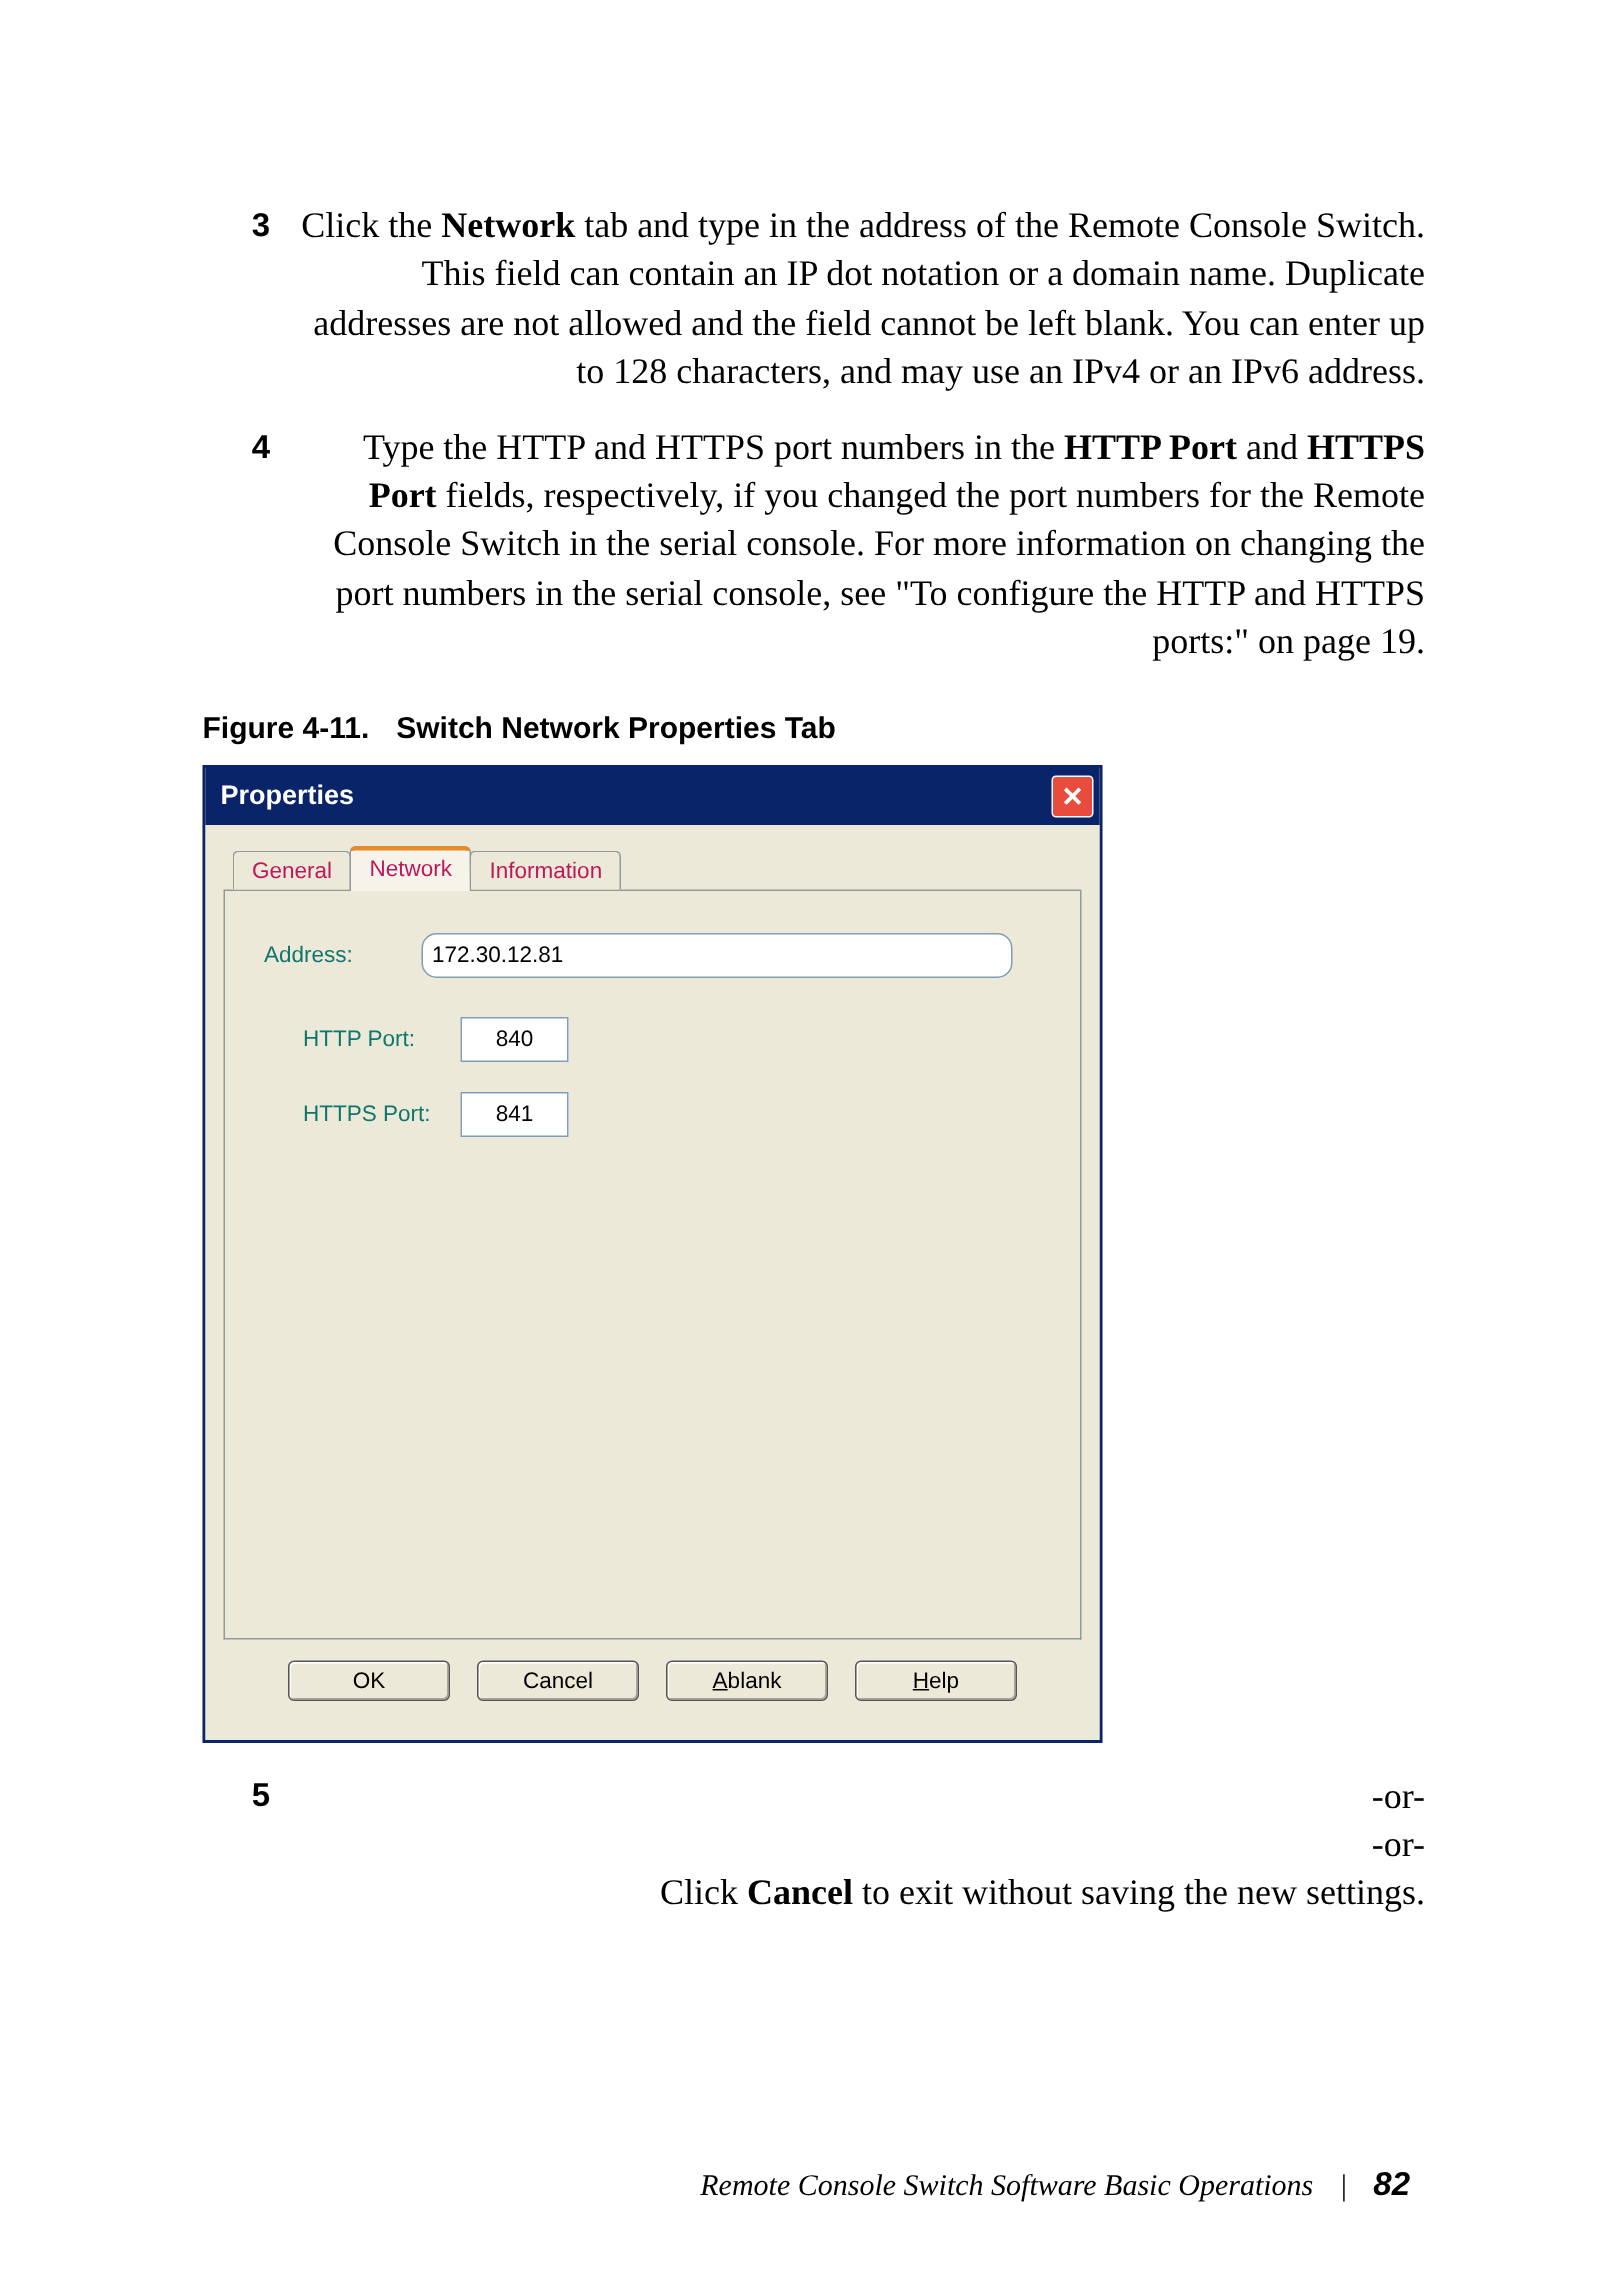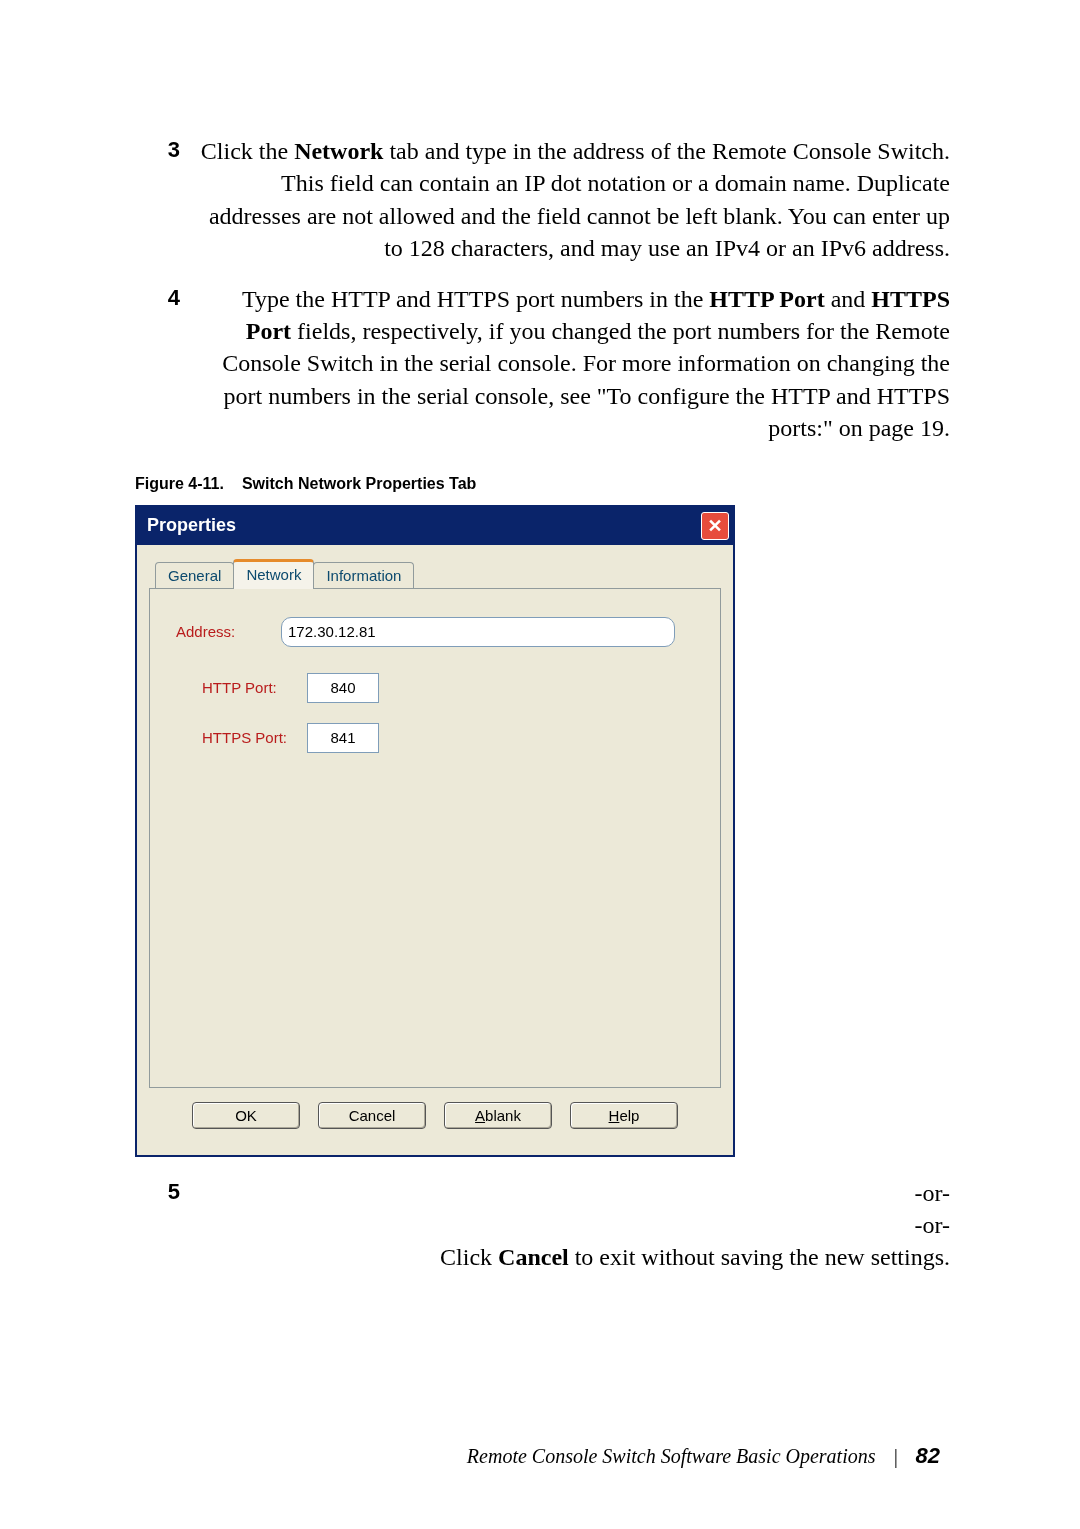--- a/index.html
+++ b/index.html
@@ -40,21 +40,21 @@
     padding-right: 18px;
   }
   .step-body {
     flex: 1;
     text-align: right;
   }
   .step-body .bold { font-weight: bold; }
   .fig-caption {
     font-family: Arial, Helvetica, sans-serif;
     font-weight: bold;
-    font-size: 16px;
+    font-size: 20px;
     margin: 28px 0 12px 0;
   }
   .fig-caption .gap { display:inline-block; width:18px; }
 
   
   .dialog {
     width: 600px;
     margin: 0 0 20px 0;
     border: 2px solid #0a246a;
     font-family: Tahoma, Arial, sans-serif;
@@ -99,21 +99,21 @@
   }
   .tab {
     background:#ece9d8;
     border:1px solid #919b9c;
     border-bottom:none;
     padding:4px 12px;
     margin-right:-1px;
     border-top-left-radius:4px;
     border-top-right-radius:4px;
     position:relative;
-    color:#0c4a6e;
+    color:#be185d;
     font-size:15px;
   }
   .tab.active {
     border-top:3px solid #e68b2c;
     background:#f5f3ea;
     z-index:2;
     padding-top:4px;
     padding-bottom:6px;
     margin-bottom:-1px;
   }
@@ -126,21 +126,21 @@
   }
   .formrow {
     display:flex;
     align-items:center;
     margin-bottom:26px;
   }
   .formrow.sub { padding-left:26px; margin-bottom:20px;}
   .formlabel {
     width:105px;
     text-align:left;
-    color:#b91c1c;
+    color:#0f766e;
     font-size:15px;
   }
   .forminput {
     border:1px solid #7f9db9;
     background:#fff;
     padding:3px 6px;
     font-family:Tahoma,Arial,sans-serif;
     font-size:15px;
     height:22px;
   }

